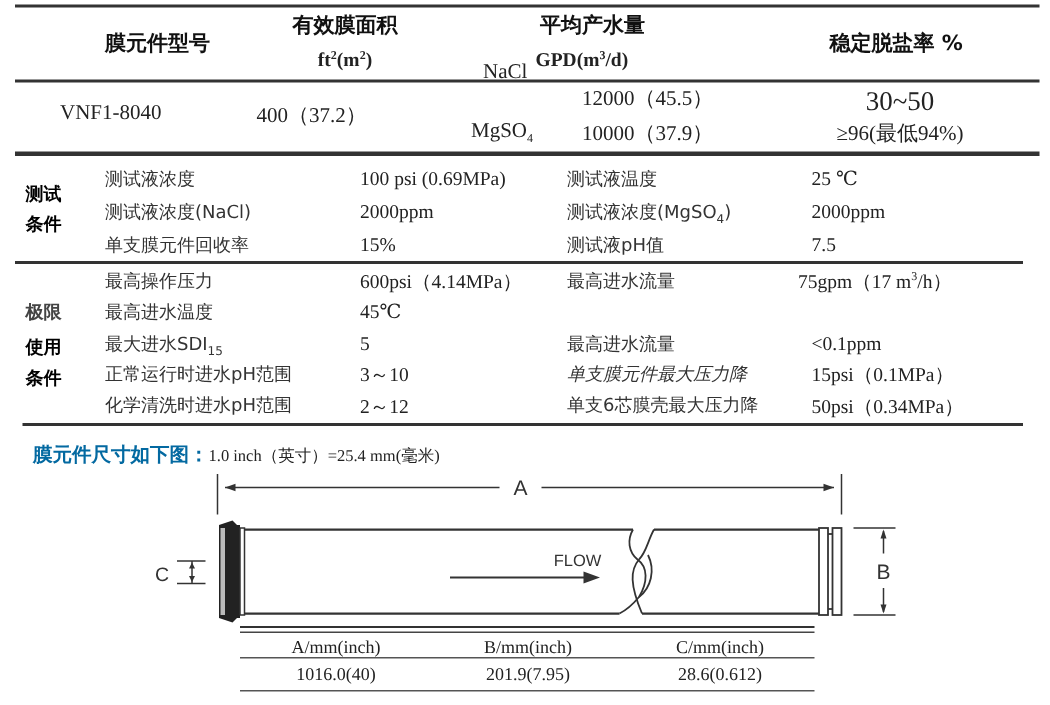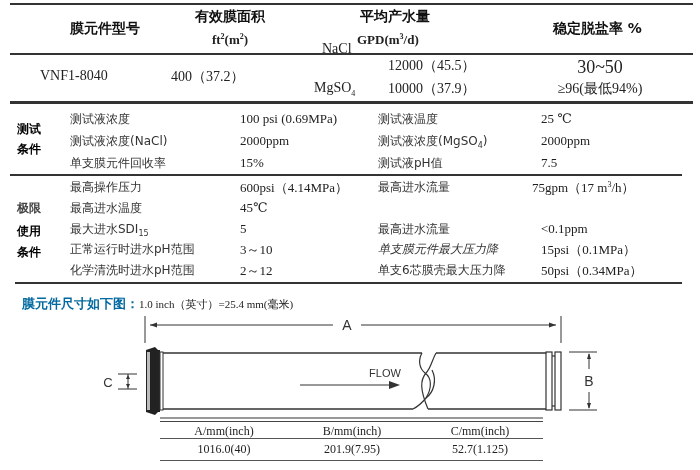--- a/index.html
+++ b/index.html
@@ -181,14 +181,14 @@
   <text x="589" y="386" font-size="14" text-anchor="middle" fill="#333">B</text>
 </svg>
 
 <div class="hline thin" style="left:160px; top:421px; width:383px; border-top:1.5px solid #444;"></div>
 <div class="abs cell center" style="left:160px; top:424px; width:128px; font-size:12px;">A/mm(inch)</div>
 <div class="abs cell center" style="left:288px; top:424px; width:128px; font-size:12px;">B/mm(inch)</div>
 <div class="abs cell center" style="left:416px; top:424px; width:128px; font-size:12px;">C/mm(inch)</div>
 <div class="hline thin" style="left:160px; top:438px; width:383px;"></div>
 <div class="abs cell center" style="left:160px; top:442px; width:128px; font-size:12px;">1016.0(40)</div>
 <div class="abs cell center" style="left:288px; top:442px; width:128px; font-size:12px;">201.9(7.95)</div>
-<div class="abs cell center" style="left:416px; top:442px; width:128px; font-size:12px;">52.7(1.125)</div>
+<div class="abs cell center" style="left:416px; top:442px; width:128px; font-size:12px;">28.6(0.612)</div>
 <div class="hline thin" style="left:160px; top:460px; width:383px;"></div>
 
 </body></html>

